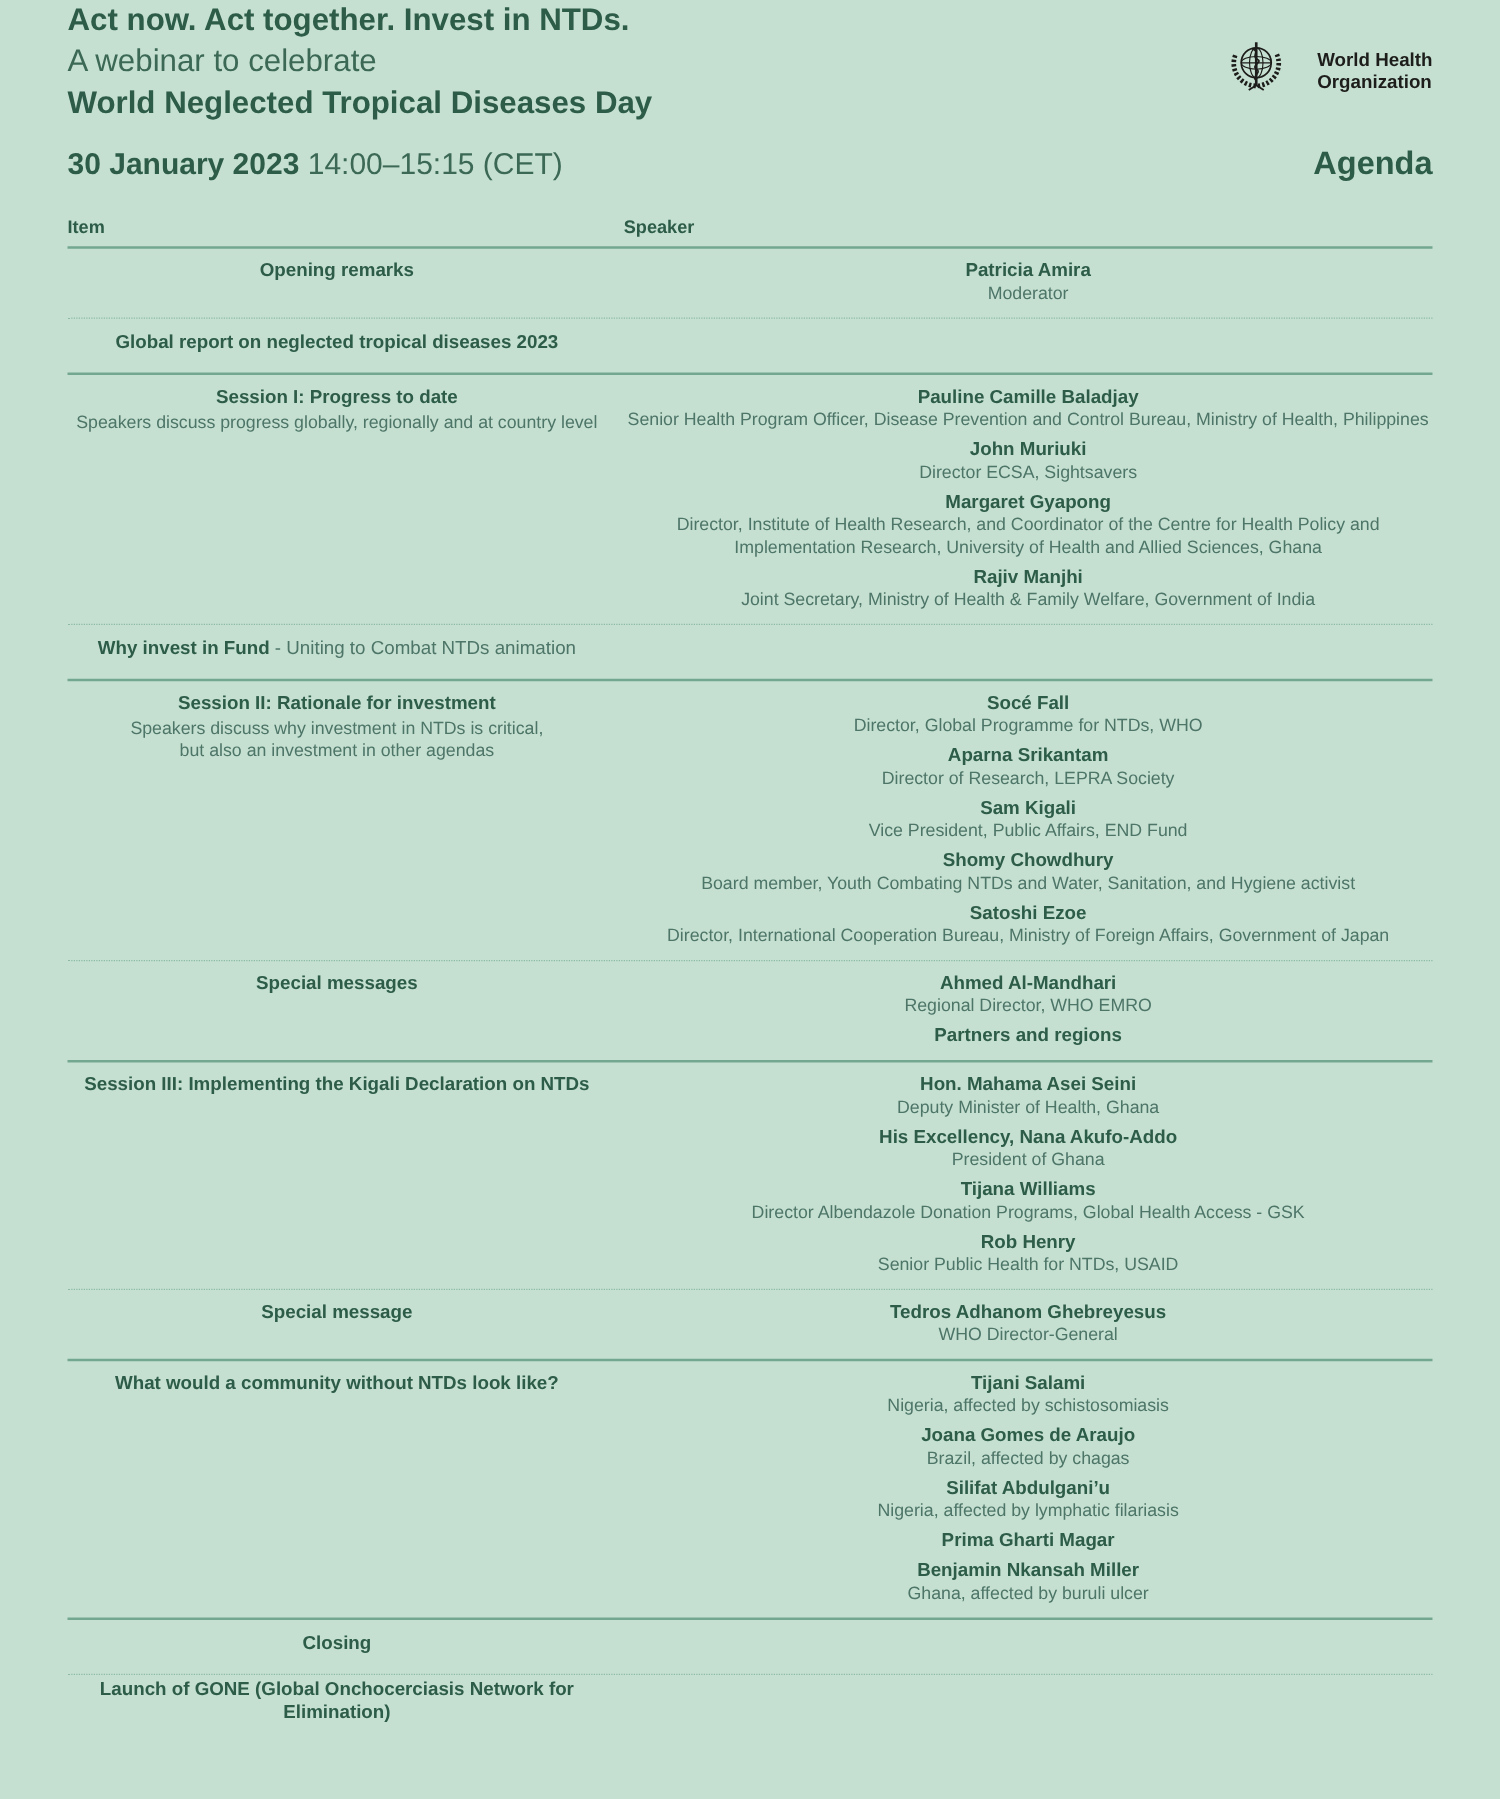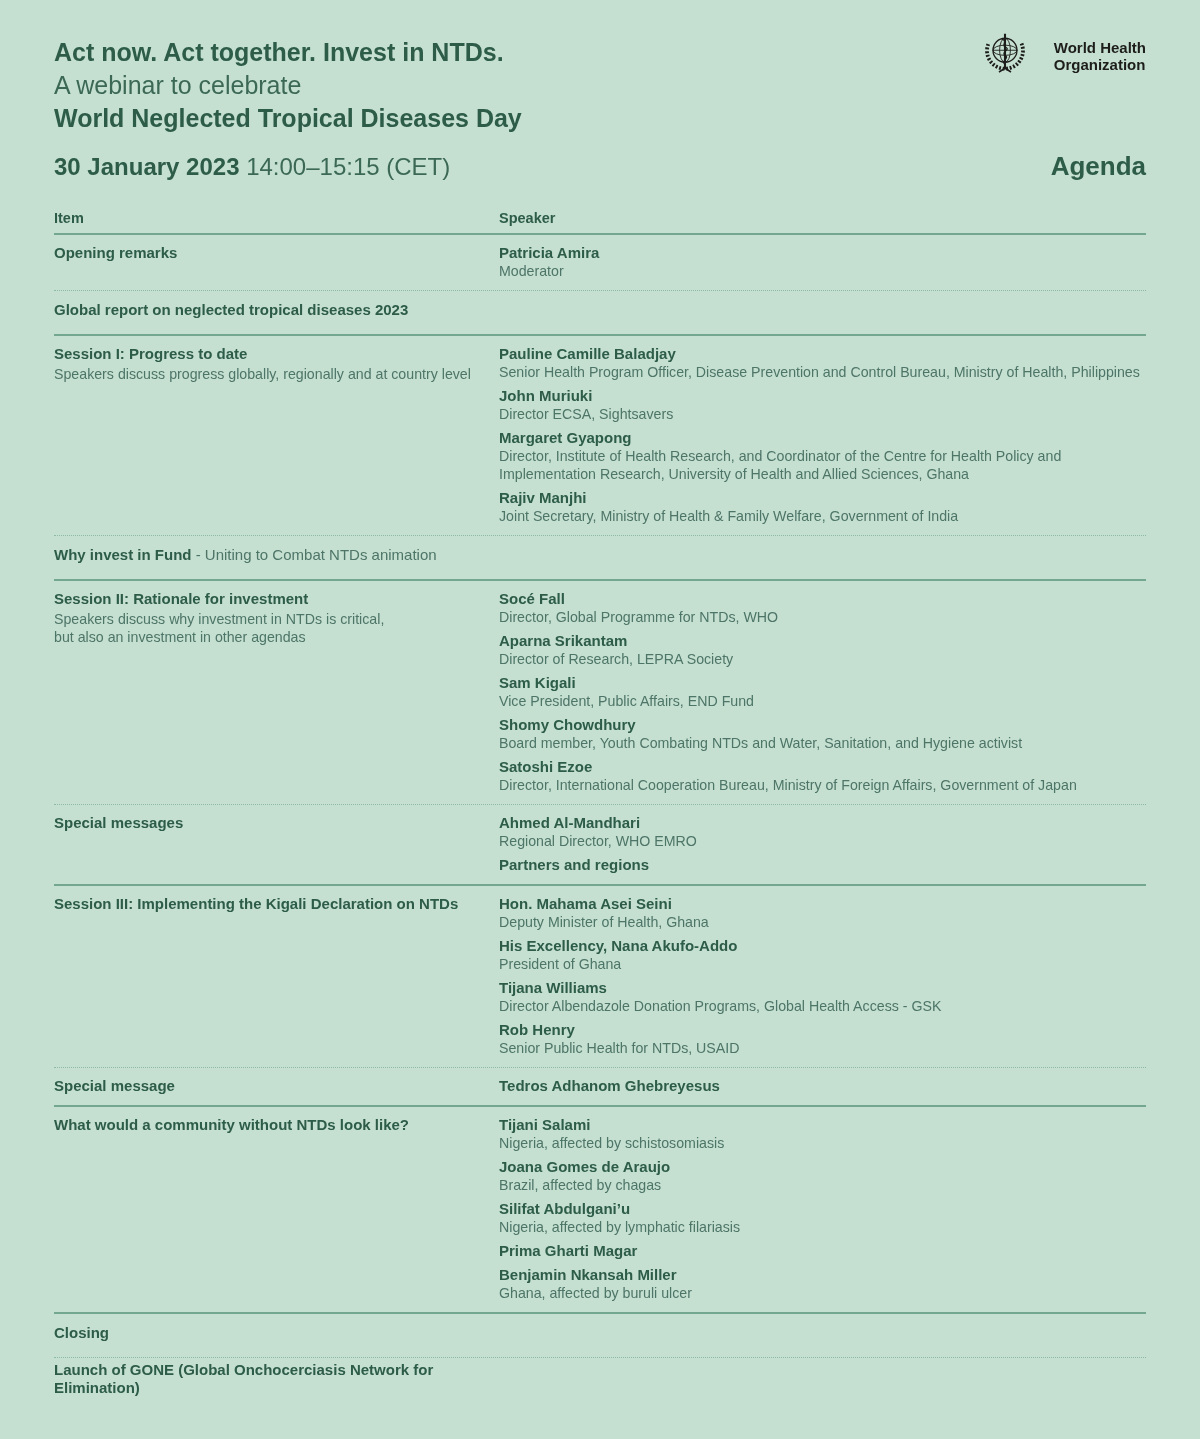--- a/index.html
+++ b/index.html
@@ -13,21 +13,21 @@
     min-height: 1439px;
     position: relative;
     color: #2d5c49;
   }
   .page {
     padding: 0 54px;
     position: relative;
   }
 
   
-  .header { padding-top: 36px; }
+  .header { }
   .title-line {
     font-size: 25px;
     line-height: 33px;
     color: #2d5c49;
   }
   .title-bold { font-weight: 700; }
   .title-reg  { font-weight: 400; color: #3c6856; }
 
   .date-row {
     margin-top: 16px;
@@ -77,20 +77,21 @@
     width: 445px;
     flex: 0 0 445px;
     box-sizing: border-box;
     padding-right: 14px;
   }
   .col-speaker { flex: 1 1 auto; min-width: 0; }
 
   .agenda-row {
     display: flex;
     padding: 9px 0 10px 0;
+    text-align: center;
   }
   .agenda-row.simple { padding: 10px 0 15px 0; }
   .agenda-row.compact { padding: 3px 0 4px 0; gap: 30px; }
 
   .item-title {
     font-size: 15px;
     line-height: 18px;
     font-weight: 700;
     color: #2d5c49;
   }
@@ -289,20 +290,21 @@
           </div>
         </div>
         <div class="divider dashed"></div>
         <div class="agenda-row">
           <div class="col-item">
             <div class="item-title"><span class="item-title-text">Special message</span></div>
           </div>
           <div class="col-speaker">
             <div class="speaker-entry">
               <div class="speaker-name">Tedros Adhanom Ghebreyesus</div>
+              <div class="speaker-role">WHO Director-General</div>
             </div>
           </div>
         </div>
         <div class="divider solid"></div>
         <div class="agenda-row">
           <div class="col-item">
             <div class="item-title"><span class="item-title-text">What would a community without NTDs look like?</span></div>
           </div>
           <div class="col-speaker">
             <div class="speaker-entry">

